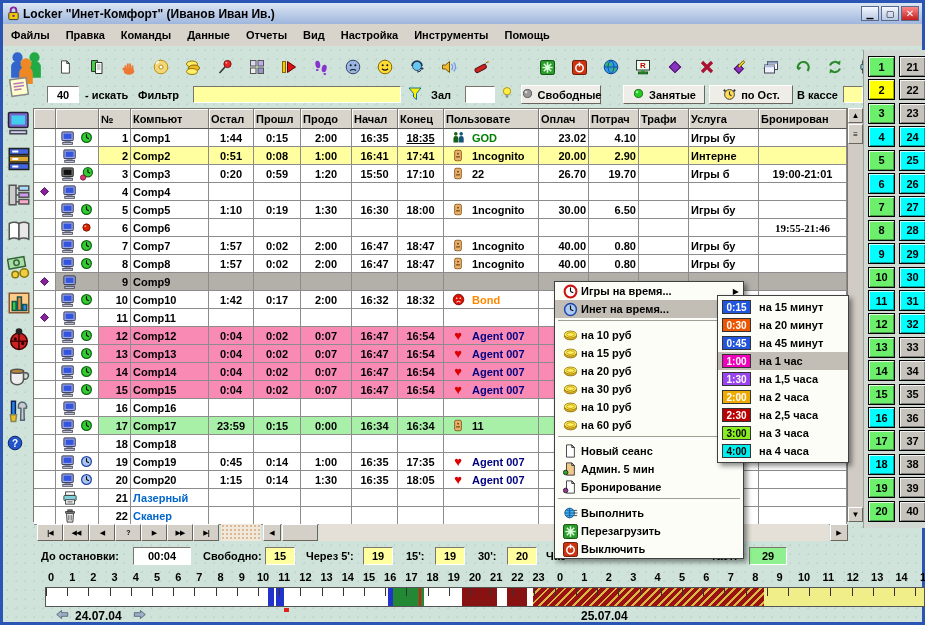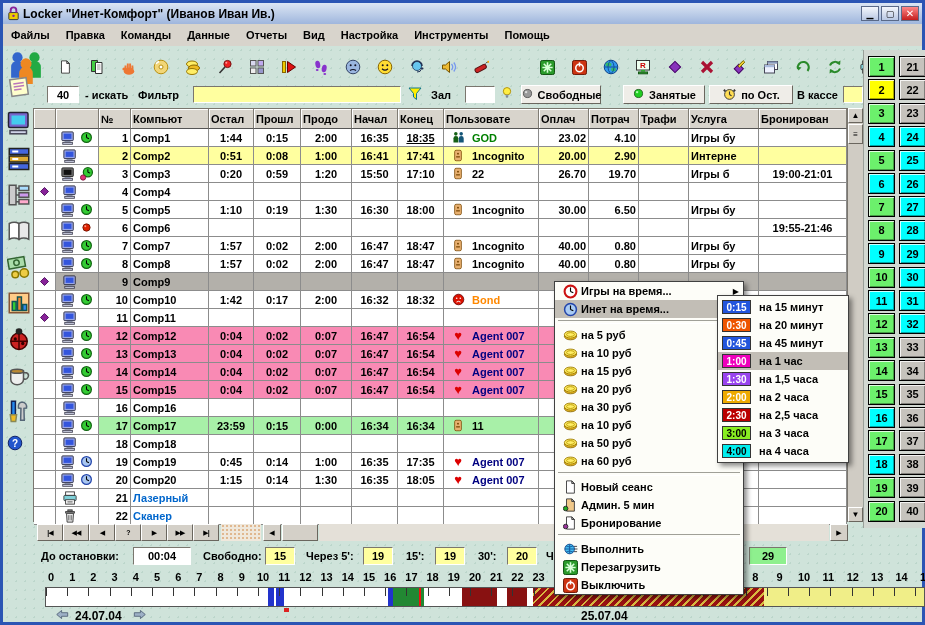--- a/index.html
+++ b/index.html
@@ -646,21 +646,21 @@
         <div class="tcell" style="width:51px;background:#fff;justify-content:center;"></div>
         <div class="tcell" style="width:46px;background:#fff;justify-content:center;"></div>
         <div class="tcell" style="width:46px;background:#fff;justify-content:center;"></div>
         <div class="tcell" style="width:95px;background:#fff;justify-content:flex-start;">
           <span style="color:#000;margin-left:2px"></span>
         </div>
         <div class="tcell" style="width:50px;background:#fff;justify-content:flex-end;"></div>
         <div class="tcell" style="width:50px;background:#fff;justify-content:flex-end;"></div>
         <div class="tcell" style="width:50px;background:#fff;justify-content:flex-end;"></div>
         <div class="tcell" style="width:70px;background:#fff;justify-content:flex-start;"></div>
-        <div class="tcell" style="width:88px;background:#fff;justify-content:center;">19:55-21:46</div>
+        <div class="tcell" style="width:88px;background:#fff;justify-content:center;font-family:Liberation Serif, serif;">19:55-21:46</div>
       </div>
       <div class="trow">
         <div class="tcell" style="width:22px;background:#fff;justify-content:center;"></div>
         <div class="tcell" style="width:43px;background:#fff;justify-content:flex-start;">
           <span class="ticon">
             <svg width="14" height="14" viewBox="0 0 16 16">
               <rect x="1" y="1" width="13" height="10" rx="1" fill="#9aa7e8" stroke="#223"></rect>
               <rect x="3" y="3" width="9" height="6" fill="#3355dd"></rect>
               <rect x="4" y="11.4" width="7" height="1.6" fill="#8890a8"></rect>
               <rect x="2" y="13" width="11" height="2.2" fill="#cfd3e8" stroke="#445"></rect>
@@ -1407,81 +1407,61 @@
       </div>
       <div class="msep"></div>
       <div class="mitem">
         <span class="mico">
           <svg width="15" height="14" viewBox="0 0 16 16">
             <ellipse cx="8" cy="9.5" rx="7" ry="4" fill="#eebb22" stroke="#886600"></ellipse>
             <ellipse cx="8" cy="7.5" rx="7" ry="4" fill="#ffee66" stroke="#997700"></ellipse>
             <ellipse cx="8" cy="7.5" rx="4.5" ry="2.2" fill="none" stroke="#bb9900"></ellipse>
           </svg>
         </span>
-        <span>на 5 руб</span>
+        <span>на 10 руб</span>
+      </div>
+      <div class="mitem">
+        <span class="mico">
+          <svg width="15" height="14" viewBox="0 0 16 16">
+            <ellipse cx="8" cy="9.5" rx="7" ry="4" fill="#eebb22" stroke="#886600"></ellipse>
+            <ellipse cx="8" cy="7.5" rx="7" ry="4" fill="#ffee66" stroke="#997700"></ellipse>
+            <ellipse cx="8" cy="7.5" rx="4.5" ry="2.2" fill="none" stroke="#bb9900"></ellipse>
+          </svg>
+        </span>
+        <span>на 15 руб</span>
+      </div>
+      <div class="mitem">
+        <span class="mico">
+          <svg width="15" height="14" viewBox="0 0 16 16">
+            <ellipse cx="8" cy="9.5" rx="7" ry="4" fill="#eebb22" stroke="#886600"></ellipse>
+            <ellipse cx="8" cy="7.5" rx="7" ry="4" fill="#ffee66" stroke="#997700"></ellipse>
+            <ellipse cx="8" cy="7.5" rx="4.5" ry="2.2" fill="none" stroke="#bb9900"></ellipse>
+          </svg>
+        </span>
+        <span>на 20 руб</span>
+      </div>
+      <div class="mitem">
+        <span class="mico">
+          <svg width="15" height="14" viewBox="0 0 16 16">
+            <ellipse cx="8" cy="9.5" rx="7" ry="4" fill="#eebb22" stroke="#886600"></ellipse>
+            <ellipse cx="8" cy="7.5" rx="7" ry="4" fill="#ffee66" stroke="#997700"></ellipse>
+            <ellipse cx="8" cy="7.5" rx="4.5" ry="2.2" fill="none" stroke="#bb9900"></ellipse>
+          </svg>
+        </span>
+        <span>на 30 руб</span>
       </div>
       <div class="mitem">
         <span class="mico">
           <svg width="15" height="14" viewBox="0 0 16 16">
             <ellipse cx="8" cy="9.5" rx="7" ry="4" fill="#eebb22" stroke="#886600"></ellipse>
             <ellipse cx="8" cy="7.5" rx="7" ry="4" fill="#ffee66" stroke="#997700"></ellipse>
             <ellipse cx="8" cy="7.5" rx="4.5" ry="2.2" fill="none" stroke="#bb9900"></ellipse>
           </svg>
         </span>
         <span>на 10 руб</span>
-      </div>
-      <div class="mitem">
-        <span class="mico">
-          <svg width="15" height="14" viewBox="0 0 16 16">
-            <ellipse cx="8" cy="9.5" rx="7" ry="4" fill="#eebb22" stroke="#886600"></ellipse>
-            <ellipse cx="8" cy="7.5" rx="7" ry="4" fill="#ffee66" stroke="#997700"></ellipse>
-            <ellipse cx="8" cy="7.5" rx="4.5" ry="2.2" fill="none" stroke="#bb9900"></ellipse>
-          </svg>
-        </span>
-        <span>на 15 руб</span>
-      </div>
-      <div class="mitem">
-        <span class="mico">
-          <svg width="15" height="14" viewBox="0 0 16 16">
-            <ellipse cx="8" cy="9.5" rx="7" ry="4" fill="#eebb22" stroke="#886600"></ellipse>
-            <ellipse cx="8" cy="7.5" rx="7" ry="4" fill="#ffee66" stroke="#997700"></ellipse>
-            <ellipse cx="8" cy="7.5" rx="4.5" ry="2.2" fill="none" stroke="#bb9900"></ellipse>
-          </svg>
-        </span>
-        <span>на 20 руб</span>
-      </div>
-      <div class="mitem">
-        <span class="mico">
-          <svg width="15" height="14" viewBox="0 0 16 16">
-            <ellipse cx="8" cy="9.5" rx="7" ry="4" fill="#eebb22" stroke="#886600"></ellipse>
-            <ellipse cx="8" cy="7.5" rx="7" ry="4" fill="#ffee66" stroke="#997700"></ellipse>
-            <ellipse cx="8" cy="7.5" rx="4.5" ry="2.2" fill="none" stroke="#bb9900"></ellipse>
-          </svg>
-        </span>
-        <span>на 30 руб</span>
-      </div>
-      <div class="mitem">
-        <span class="mico">
-          <svg width="15" height="14" viewBox="0 0 16 16">
-            <ellipse cx="8" cy="9.5" rx="7" ry="4" fill="#eebb22" stroke="#886600"></ellipse>
-            <ellipse cx="8" cy="7.5" rx="7" ry="4" fill="#ffee66" stroke="#997700"></ellipse>
-            <ellipse cx="8" cy="7.5" rx="4.5" ry="2.2" fill="none" stroke="#bb9900"></ellipse>
-          </svg>
-        </span>
-        <span>на 10 руб</span>
-      </div>
-      <div class="mitem">
-        <span class="mico">
-          <svg width="15" height="14" viewBox="0 0 16 16">
-            <ellipse cx="8" cy="9.5" rx="7" ry="4" fill="#eebb22" stroke="#886600"></ellipse>
-            <ellipse cx="8" cy="7.5" rx="7" ry="4" fill="#ffee66" stroke="#997700"></ellipse>
-            <ellipse cx="8" cy="7.5" rx="4.5" ry="2.2" fill="none" stroke="#bb9900"></ellipse>
-          </svg>
-        </span>
-        <span>на 50 руб</span>
       </div>
       <div class="mitem">
         <span class="mico">
           <svg width="15" height="14" viewBox="0 0 16 16">
             <ellipse cx="8" cy="9.5" rx="7" ry="4" fill="#eebb22" stroke="#886600"></ellipse>
             <ellipse cx="8" cy="7.5" rx="7" ry="4" fill="#ffee66" stroke="#997700"></ellipse>
             <ellipse cx="8" cy="7.5" rx="4.5" ry="2.2" fill="none" stroke="#bb9900"></ellipse>
           </svg>
         </span>
         <span>на 60 руб</span>

